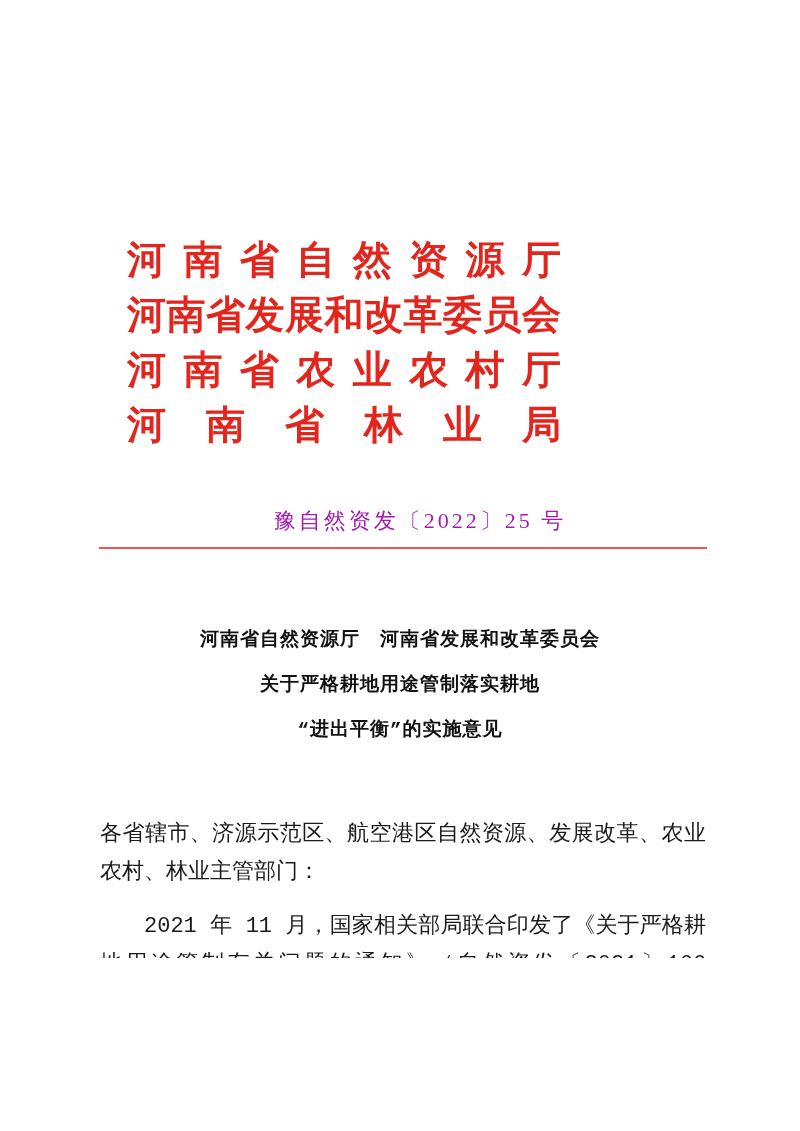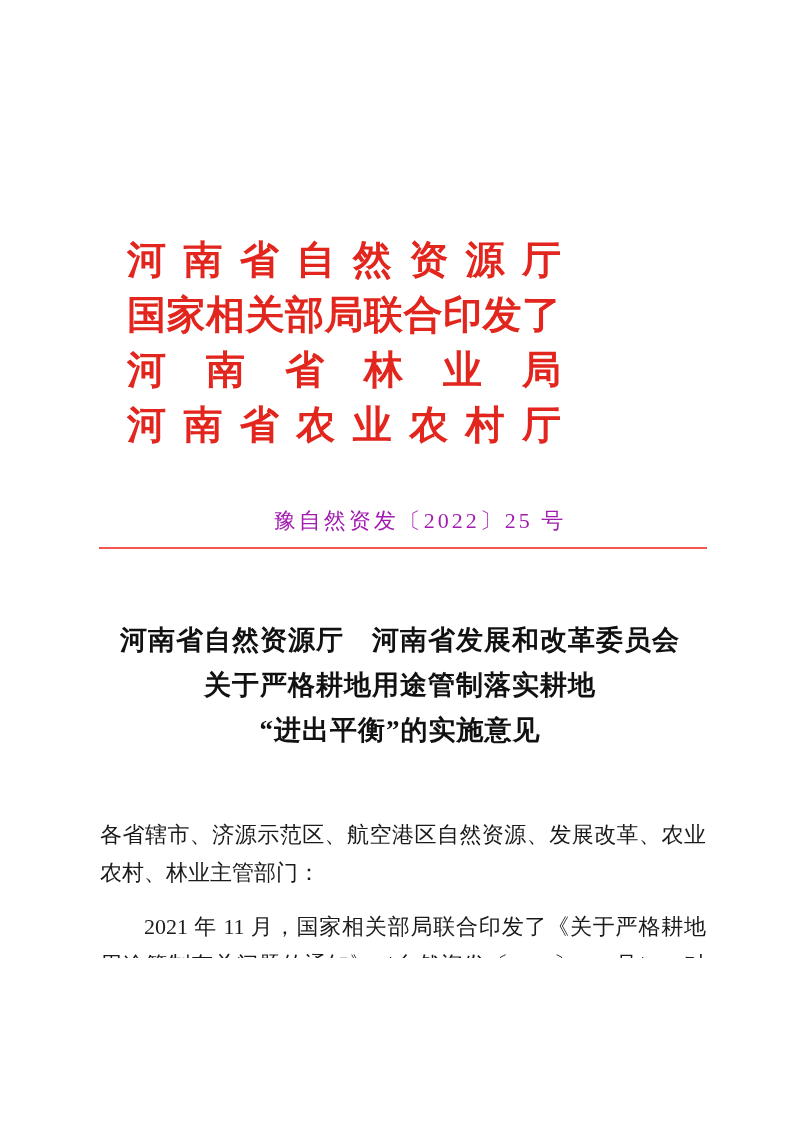--- a/index.html
+++ b/index.html
@@ -74,37 +74,39 @@
   .title-block {
     position: absolute;
     top: 618px;
     left: 50px;
     width: 700px;
     text-align: center;
     font-weight: 700;
     color: #111111;
   }
   .title-line {
-    font-size: 27px;
+    font-size: 19px;
     line-height: 45px;
     letter-spacing: 1px;
     white-space: nowrap;
+    font-family: Liberation Mono, monospace;
   }
 
   
   .body-block {
     position: absolute;
     top: 816px;
     left: 100px;
     width: 606px;
     font-size: 22px;
     line-height: 38px;
     text-align: justify;
     text-justify: inter-ideograph;
     color: #1a1a1a;
+    font-family: Liberation Mono, monospace;
   }
   .body-p {
     margin: 0;
   }
   .body-p.indent {
     text-indent: 2em;
     margin-top: 16px;
   }
 
   
@@ -120,23 +122,23 @@
     letter-spacing: 4px;
   }
 </style>
 </head>
 <body>
 
 <div class="page">
 
   <div class="agency-block">
     <div class="agency-line">河南省自然资源厅</div>
-    <div class="agency-line">国家相关部局联合印发了</div>
+    <div class="agency-line">河南省发展和改革委员会</div>
+    <div class="agency-line">河南省农业农村厅</div>
     <div class="agency-line">河南省林业局</div>
-    <div class="agency-line">河南省农业农村厅</div>
   </div>
 
 
   <div class="doc-number">豫自然资发〔2022〕25 号</div>
 
   <div class="red-rule"></div>
 
   <div class="title-block">
     <div class="title-line">河南省自然资源厅　河南省发展和改革委员会</div>
     <div class="title-line">关于严格耕地用途管制落实耕地</div>

